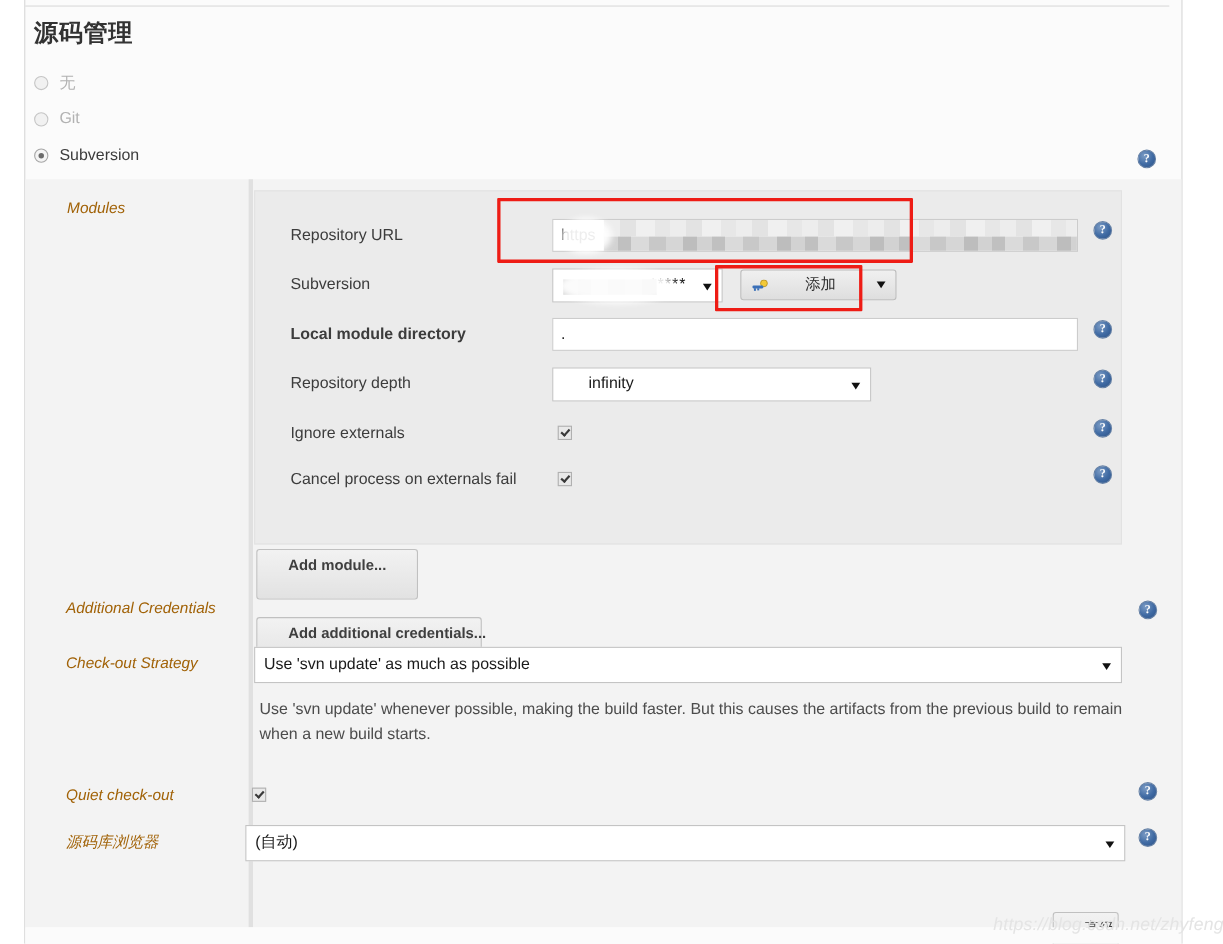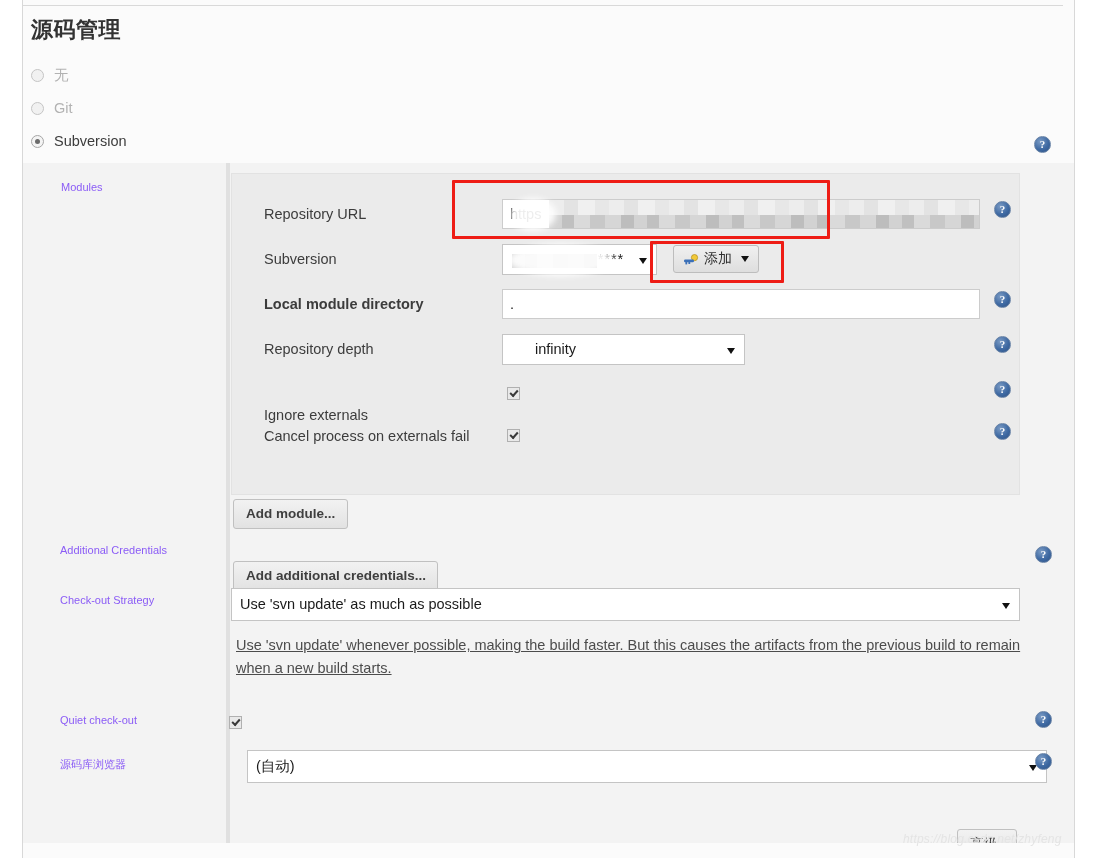--- a/index.html
+++ b/index.html
@@ -72,22 +72,23 @@
 
   
   .col-divider {
     position: absolute;
     left: 203px; top: 0px; width: 4px; height: 680px;
     background: #e0e0e0;
   }
 
   .flabel {
     position: absolute;
-    font-size: 11px; color: #8b5cf6;
-    white-space: nowrap;
+    font-size: 14px; color: #a16207;
+    white-space: nowrap;
+    font-style: italic;
   }
 
   
   .modules-box {
     position: absolute;
     left: 208px; top: 10px; width: 789px; height: 322px;
     background: #ebebeb;
     border: 1px solid #e2e2e2;
     box-sizing: border-box;
   }
@@ -181,23 +182,23 @@
     position: absolute;
     background: linear-gradient(#f2f2f2, #e2e2e2);
     border: 1px solid #c0c0c0;
     border-radius: 3px;
     box-sizing: border-box;
     font-size: 13.5px;
     font-weight: bold;
     color: #3f3f3f;
     text-align: right;
     white-space: nowrap;
-    padding: 0 12px;
+    padding: 0 28px;
     line-height: 28px;
-    height: 30px;
+    height: 46px;
   }
   .jbtn.plain { font-weight: normal; margin-top: 24px; }
   .addcred-btn {
     position: absolute;
     background: linear-gradient(#f0f0f0, #dedede);
     border: 1px solid #bdbdbd;
     border-radius: 3px;
     box-sizing: border-box;
     height: 28px;
     display: flex; align-items: center;
@@ -218,32 +219,31 @@
     text-align: center;
     line-height: 15px;
     font-family: "Liberation Serif", serif;
   }
   .hint {
     position: absolute;
     font-size: 14.5px;
     color: #4c4c4c;
     line-height: 23px;
     width: 800px;
-    text-decoration: underline;
   }
   
   .redbox {
     position: absolute;
     border: 3px solid #ee1c15;
     box-sizing: border-box;
     border-radius: 1px;
   }
   .watermark {
     position: absolute;
-    font-size: 12px;
+    font-size: 16px;
     color: #e4e4e4;
     white-space: nowrap;
     letter-spacing: 0.2px;
     font-style: italic;
   }
   .bottom-white {
     position: absolute;
     left: 23px; top: 843px; width: 1051px; height: 15px;
     background: #fbfbfb;
   }
@@ -290,45 +290,45 @@
         <div class="help-icon" style="left:762px; top:27px;">?</div>
 
         <div class="mlabel" style="top:75px;">Subversion</div>
         <div class="selinput" style="left:270px; top:70px; width:155px;">
           <span style="position:absolute; left:88px; top:0; line-height:29px; letter-spacing:1px;">*****</span>
           <span class="caret"></span>
         </div>
         <div class="mosaic" style="left:280px; top:80px; width:85px; height:14px;"></div>
         <div class="smudge" style="left:276px; top:70px; width:105px; height:32px;"></div>
 
-        <div class="addcred-btn" style="left:441px; top:71px;">
+        <div class="addcred-btn" style="left:441px; top:71px;gap:28px;">
           <span class="key-icon">
             <svg width="16" height="12" viewBox="0 0 16 12">
               <circle cx="11.5" cy="3.6" r="3.1" fill="#f2c938" stroke="#b8921f" stroke-width="0.8"></circle>
               <rect x="1" y="5.6" width="10" height="2.6" rx="1.2" fill="#3b70b8"></rect>
               <rect x="2.4" y="8" width="1.8" height="2.4" fill="#3b70b8"></rect>
               <rect x="5.4" y="8" width="1.8" height="2" fill="#3b70b8"></rect>
             </svg>
           </span>
           <span>添加</span>
           <span style="margin-left:9px; width:0; height:0; border-left:4.5px solid transparent; border-right:4.5px solid transparent; border-top:6px solid #111;"></span>
         </div>
 
         <div class="mlabel" style="top:120px;font-weight:bold;">Local module directory</div>
         <div class="txtinput" style="left:270px; top:115px; width:478px;">.</div>
         <div class="help-icon" style="left:762px; top:117px;">?</div>
 
         <div class="mlabel" style="top:165px;">Repository depth</div>
-        <div class="selinput" style="left:270px; top:160px; width:243px;padding-left:32px;">
+        <div class="selinput" style="left:270px; top:160px; width:290px;padding-left:32px;">
           <span>infinity</span>
           <span class="caret"></span>
         </div>
         <div class="help-icon" style="left:762px; top:162px;">?</div>
 
-        <div class="mlabel" style="top:210px;margin-top:21px;">Ignore externals</div>
+        <div class="mlabel" style="top:210px;">Ignore externals</div>
         <div class="checkbox" style="left:275px; top:213px;"></div>
         <div class="help-icon" style="left:762px; top:207px;">?</div>
 
         <div class="mlabel" style="top:252px;">Cancel process on externals fail</div>
         <div class="checkbox" style="left:275px; top:255px;"></div>
         <div class="help-icon" style="left:762px; top:249px;">?</div>
       </div>
 
       <div class="jbtn" style="left:210px; top:336px;">Add module...</div>
 
@@ -341,21 +341,21 @@
         <span>Use 'svn update' as much as possible</span>
         <span class="caret"></span>
       </div>
       <div class="hint" style="left:213px; top:471px;">Use 'svn update' whenever possible, making the build faster. But this causes the artifacts from the previous build to remain when a new build starts.</div>
 
       <div class="flabel" style="left:37px; top:551px;">Quiet check-out</div>
       <div class="checkbox" style="left:206px; top:553px;"></div>
       <div class="help-icon" style="left:1012px; top:548px;">?</div>
 
       <div class="flabel" style="left:37px; top:594px;">源码库浏览器</div>
-      <div class="selinput" style="left:200px; top:587px; width:800px; height:33px; line-height:31px;margin-left:24px;">
+      <div class="selinput" style="left:200px; top:587px; width:800px; height:33px; line-height:31px;">
         <span>(自动)</span>
         <span class="caret"></span>
       </div>
       <div class="help-icon" style="left:1012px; top:590px;">?</div>
 
       <div class="jbtn plain" style="left:934px; top:642px; width:60px; font-weight:normal;">高级...</div>
     </div>
   </div>
 
   <div class="bottom-white"></div>

